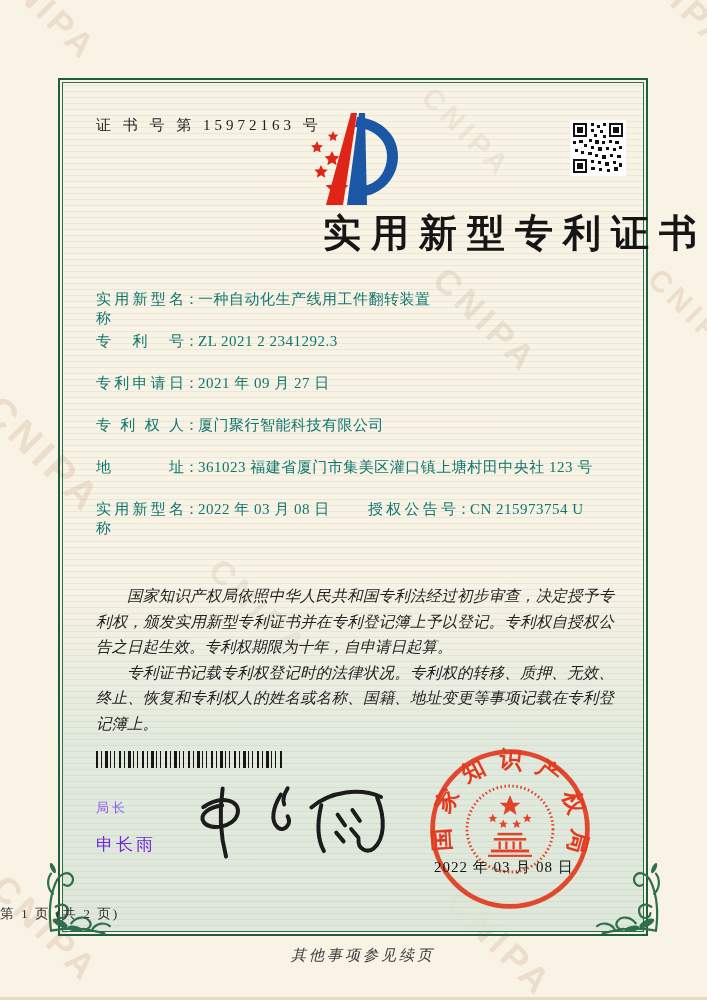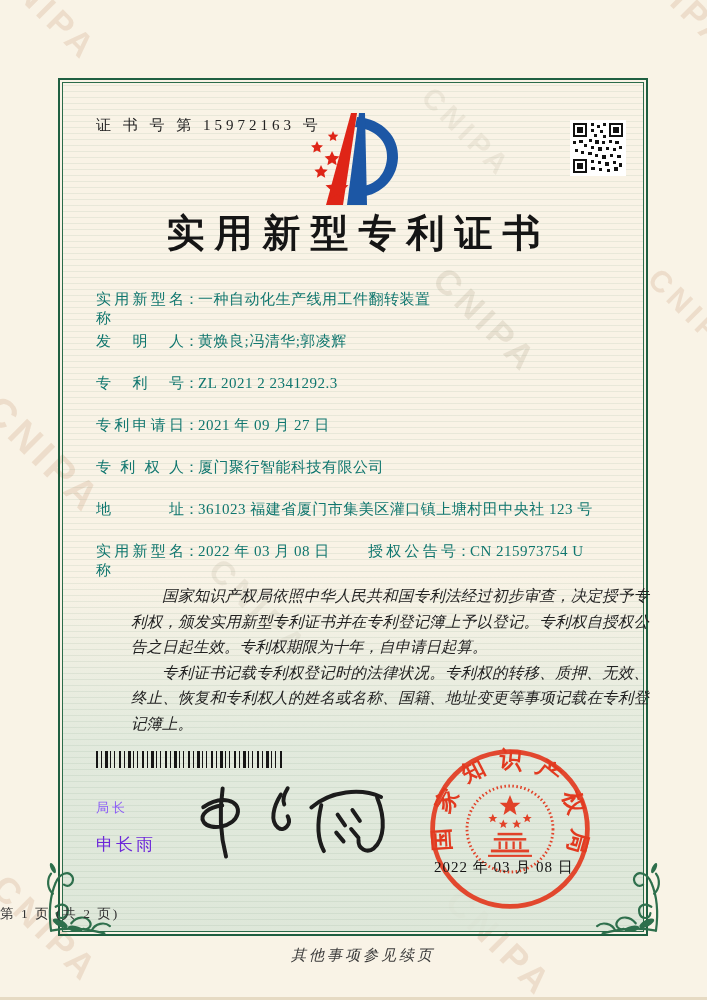--- a/index.html
+++ b/index.html
@@ -21,32 +21,32 @@
       linear-gradient(to bottom, rgba(232,239,230,0) 58%, rgba(222,232,219,0.85) 78%, rgba(219,230,216,0.9) 100%);}
 
   .corner-ornament{position:absolute;width:92px;height:92px;}
   .corner-ornament.right{transform:scaleX(-1);}
 
   .cert-number{position:absolute;left:96px;top:116px;font-size:15px;letter-spacing:4px;color:#222;}
 
   .logo{position:absolute;left:299px;top:105px;width:106px;height:104px;}
   .qr{position:absolute;left:570px;top:120px;width:50px;height:50px;background:#fff;padding:3px;}
 
-  .title{position:absolute;left:0;right:0;top:208px;text-align:center;font-size:38px;font-weight:900;
+  .title{position:absolute;left:0;right:0;top:208px;text-align:right;font-size:38px;font-weight:900;
          letter-spacing:10px;color:#151515;text-indent:10px;}
 
   .fields{position:absolute;left:96px;top:290px;width:518px;font-size:15px;color:#0f766e;}
   .field-row{position:relative;height:42px;}
   .flabel{display:inline-block;width:88px;text-align:justify;text-align-last:justify;vertical-align:top;}
   .fcolon{display:inline-block;width:14px;}
   .fvalue{letter-spacing:0.5px;}
   .second-pair{position:absolute;left:272px;top:0;}
 
   .body-text{position:absolute;left:96px;top:583px;width:518px;font-size:15.5px;line-height:25.5px;
-             color:#222;text-align:justify;font-style:italic;margin-left:35px;}
+             color:#222;text-align:justify;font-style:italic;}
   .body-text p{margin:0;text-indent:2em;}
 
   .barcode{position:absolute;left:96px;top:751px;width:187px;height:17px;
     background-image:repeating-linear-gradient(90deg,
       #151515 0 2px, transparent 2px 5px,
       #151515 5px 6px, transparent 6px 9px,
       #151515 9px 12px, transparent 12px 14px,
       #151515 14px 15px, transparent 15px 18px,
       #151515 18px 19px, transparent 19px 23px);}
 
@@ -180,23 +180,20 @@
     </g>
   </svg>
 
   <div class="title">实用新型专利证书</div>
 
   <div class="fields">
     <div class="field-row">
       <span class="flabel">实用新型名称</span><span class="fcolon">：</span><span class="fvalue">一种自动化生产线用工件翻转装置</span>
     </div>
     <div class="field-row">
-      <span class="flabel">发明人</span><span class="fcolon">：</span><span class="fvalue">黄焕良;冯清华;郭凌辉</span>
-    </div>
-    <div class="field-row">
       <span class="flabel">专利号</span><span class="fcolon">：</span><span class="fvalue">ZL 2021 2 2341292.3</span>
     </div>
     <div class="field-row">
       <span class="flabel">专利申请日</span><span class="fcolon">：</span><span class="fvalue">2021 年 09 月 27 日</span>
     </div>
     <div class="field-row">
       <span class="flabel">专利权人</span><span class="fcolon">：</span><span class="fvalue">厦门聚行智能科技有限公司</span>
     </div>
     <div class="field-row">
       <span class="flabel">地址</span><span class="fcolon">：</span><span class="fvalue">361023 福建省厦门市集美区灌口镇上塘村田中央社 123 号</span>

